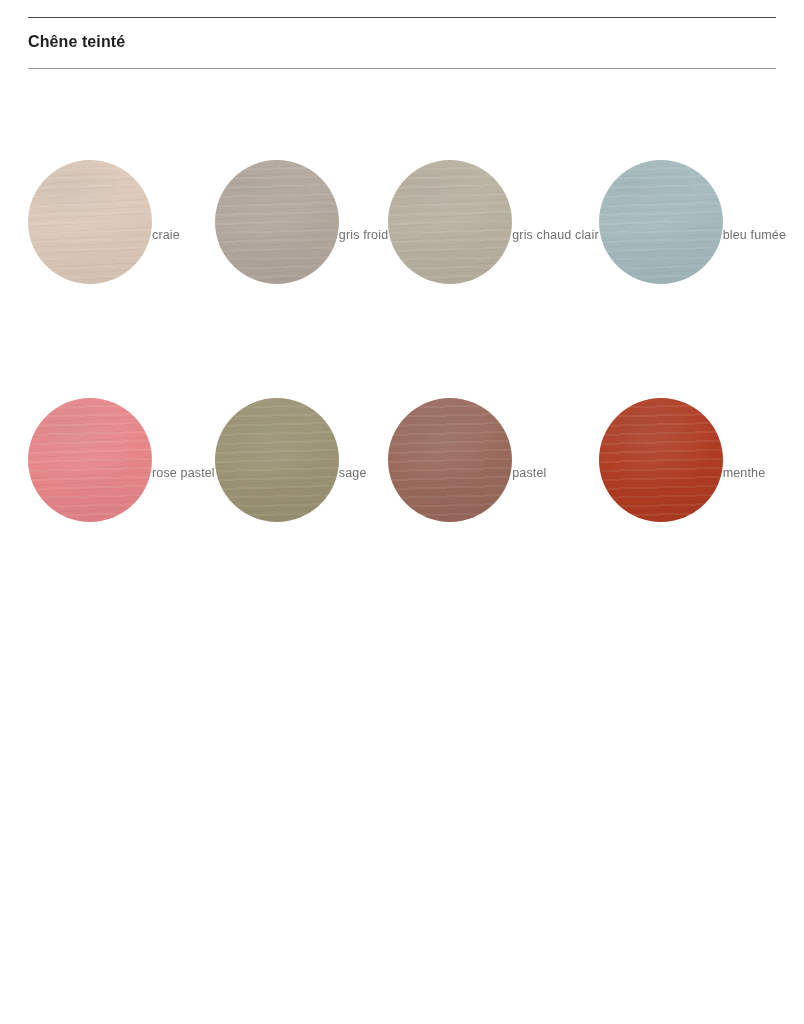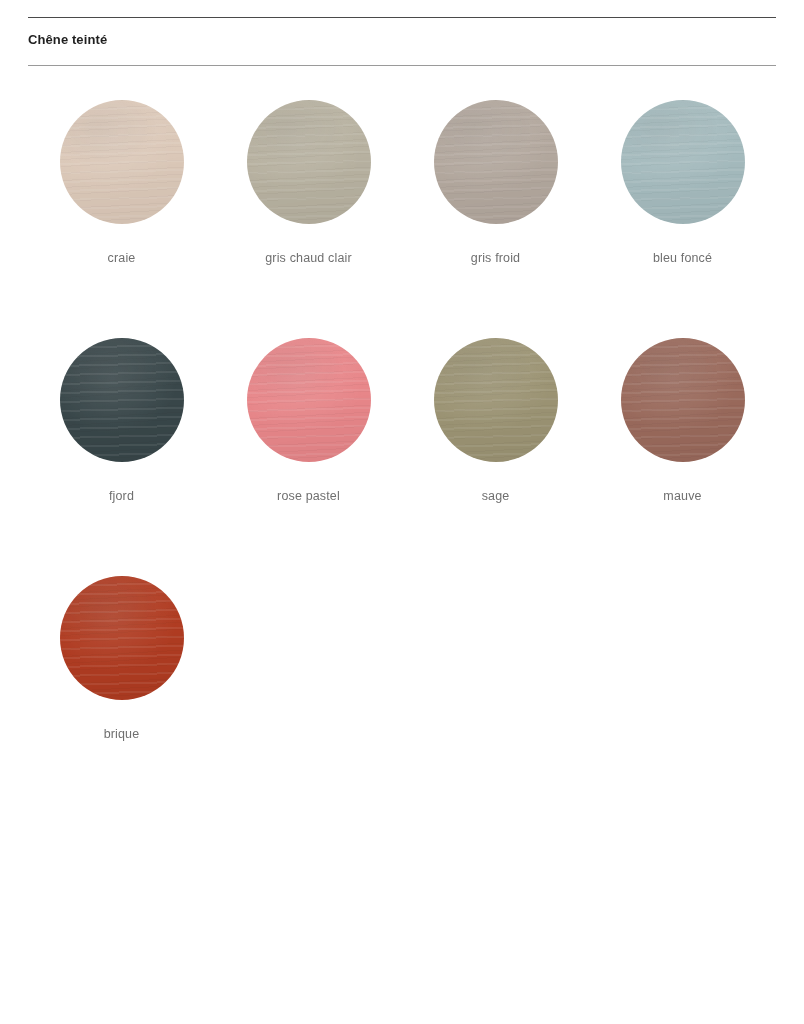--- a/index.html
+++ b/index.html
@@ -34,40 +34,40 @@
     margin: 0;
   }
   .rule-top {
     margin-top: 17px;
   }
   .rule-bottom {
     border-top: 1px solid #9a9a9a;
     margin-top: 17px;
   }
   .title {
-    font-size: 13px;
+    font-size: 16px;
     font-weight: bold;
     letter-spacing: 0.1px;
     color: #1f1f1f;
     margin: 0;
     padding: 14px 0 0 0;
     line-height: 1.2;
   }
 
   
   .grid {
     padding: 34px 28px 0 28px;
     display: grid;
     grid-template-columns: repeat(4, 1fr);
     row-gap: 0;
     column-gap: 0;
   }
   .cell {
     display: flex;
-    flex-direction: column;
+    flex-direction: row;
     align-items: center;
     height: 238px;
     box-sizing: border-box;
   }
   .swatch-wrap {
     width: 124px;
     height: 124px;
     position: relative;
   }
   .swatch {
@@ -154,57 +154,47 @@
           <div class="swatch" style="background-color: rgb(220, 201, 185);">
             <div class="grain"></div>
             <div class="grain2"></div>
             <div class="sheen"></div>
           </div>
         </div>
         <div class="label">craie</div>
       </div>
       <div class="cell">
         <div class="swatch-wrap">
+          <div class="swatch" style="background-color: rgb(179, 168, 158);">
+            <div class="grain"></div>
+            <div class="grain2"></div>
+            <div class="sheen"></div>
+          </div>
+        </div>
+        <div class="label">gris froid</div>
+      </div>
+      <div class="cell">
+        <div class="swatch-wrap">
           <div class="swatch" style="background-color: rgb(184, 178, 161);">
             <div class="grain"></div>
             <div class="grain2"></div>
             <div class="sheen"></div>
           </div>
         </div>
         <div class="label">gris chaud clair</div>
       </div>
       <div class="cell">
         <div class="swatch-wrap">
-          <div class="swatch" style="background-color: rgb(179, 168, 158);">
-            <div class="grain"></div>
-            <div class="grain2"></div>
-            <div class="sheen"></div>
-          </div>
-        </div>
-        <div class="label">gris froid</div>
-      </div>
-      <div class="cell">
-        <div class="swatch-wrap">
           <div class="swatch" style="background-color: rgb(165, 187, 190);">
             <div class="grain"></div>
             <div class="grain2"></div>
             <div class="sheen"></div>
           </div>
         </div>
-        <div class="label">bleu foncé</div>
-      </div>
-      <div class="cell">
-        <div class="swatch-wrap">
-          <div class="swatch" style="background-color: rgb(57, 71, 74);">
-            <div class="grain"></div>
-            <div class="grain2"></div>
-            <div class="sheen"></div>
-          </div>
-        </div>
-        <div class="label">fjord</div>
+        <div class="label">bleu fumée</div>
       </div>
       <div class="cell">
         <div class="swatch-wrap">
           <div class="swatch" style="background-color: rgb(232, 135, 138);">
             <div class="grain"></div>
             <div class="grain2"></div>
             <div class="sheen"></div>
           </div>
         </div>
         <div class="label">rose pastel</div>
@@ -220,27 +210,27 @@
         <div class="label">sage</div>
       </div>
       <div class="cell">
         <div class="swatch-wrap">
           <div class="swatch" style="background-color: rgb(154, 106, 92);">
             <div class="grain"></div>
             <div class="grain2"></div>
             <div class="sheen"></div>
           </div>
         </div>
-        <div class="label">mauve</div>
+        <div class="label">pastel</div>
       </div>
       <div class="cell">
         <div class="swatch-wrap">
           <div class="swatch" style="background-color: rgb(176, 60, 34);">
             <div class="grain"></div>
             <div class="grain2"></div>
             <div class="sheen"></div>
           </div>
         </div>
-        <div class="label">brique</div>
+        <div class="label">menthe</div>
       </div>
     </div>
 
 </div>
 
 </body></html>

